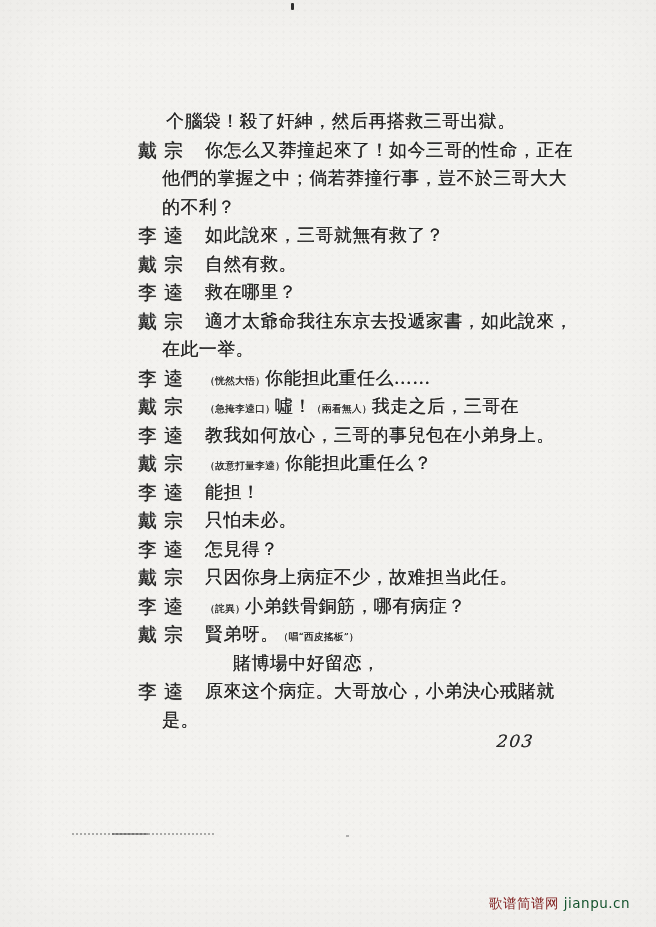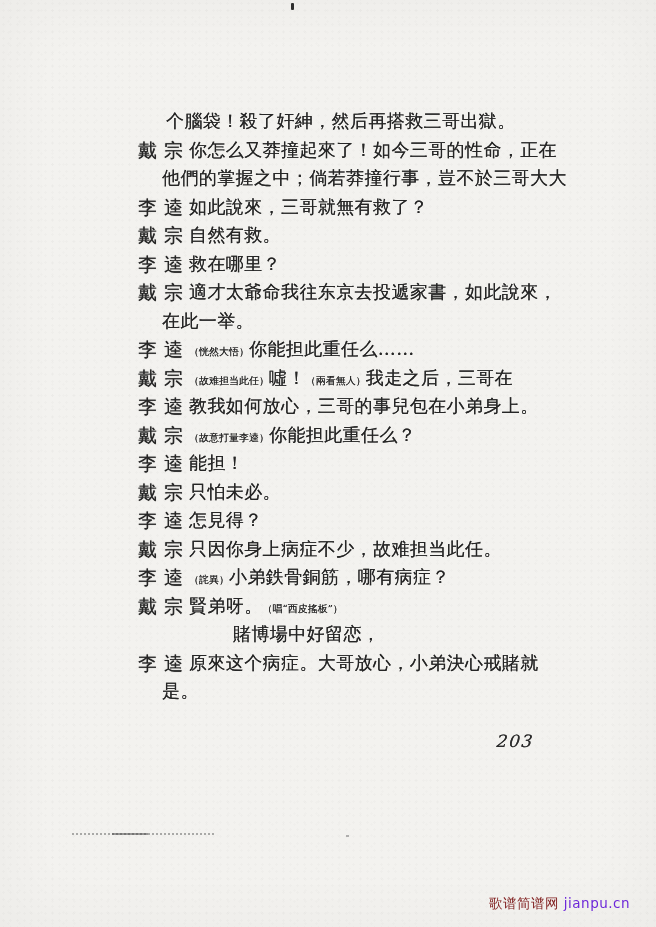--- a/index.html
+++ b/index.html
@@ -20,41 +20,41 @@
   }
   .content{position:absolute;top:64px;left:0;width:592px;margin-top:43px;}
   .line{position:relative;height:28.5px;}
   .line .speaker{
     position:absolute;left:138px;top:0;width:45px;
     display:flex;justify-content:space-between;
     font-size:19px;line-height:28.5px;
     text-shadow:0 0 0.7px rgba(30,30,30,0.9);
   }
   .line .text{
-    position:absolute;left:189px;top:0;white-space:nowrap;
+    position:absolute;left:205px;top:0;white-space:nowrap;
     font-size:18px;line-height:28.5px;letter-spacing:0.4px;
     text-shadow:0 0 0.6px rgba(30,30,30,0.85);
   }
   .line.wrap .text{left:162px;}
   .line.wrap-first .text{left:166px;}
   .line.lyric .text{left:233px;}
   .sd{font-size:10px;letter-spacing:0;}
   .page-number{
     position:absolute;left:497px;top:731px;
     font-style:italic;font-size:17px;letter-spacing:1.5px;
     transform:skewX(-6deg);color:#2b2b2b;
     text-shadow:0 0 0.6px rgba(30,30,30,0.8);
   }
   .watermark{
     position:absolute;left:489px;top:895px;white-space:nowrap;
     font-family:"DejaVu Sans","Liberation Sans",sans-serif;
     font-size:13.5px;letter-spacing:0.5px;
   }
   .watermark .wm-cn{color:#7f1d1d;}
-  .watermark .wm-latin{color:#6d28d9;}
+  .watermark .wm-latin{color:#14532d;}
   
   .speck-top{position:absolute;left:291px;top:3px;width:3px;height:7px;background:#2f2f2f;border-radius:1px;}
   .dash-line{position:absolute;left:72px;top:833px;width:142px;height:0;border-top:2px dotted rgba(95,95,95,0.5);}
   .dash-strong{position:absolute;left:112px;top:833px;width:36px;height:2px;background:rgba(75,75,75,0.55);}
   .dot-right{position:absolute;left:346px;top:835px;width:3px;height:2px;background:rgba(120,120,120,0.55);}
 </style>
 </head>
 <body>
 
 <div class="paper"></div>
@@ -68,20 +68,23 @@
     <div class="line speech">
       <span class="speaker">
         <span>戴</span>
         <span>宗</span>
       </span>
       <span class="text"><span class="n">你怎么又莽撞起來了！如今三哥的性命，正在</span></span>
     </div>
     <div class="line wrap">
       <span class="text"><span class="n">他們的掌握之中；倘若莽撞行事，豈不於三哥大大</span></span>
     </div>
+    <div class="line wrap">
+      <span class="text"><span class="n">的不利？</span></span>
+    </div>
     <div class="line speech">
       <span class="speaker">
         <span>李</span>
         <span>逵</span>
       </span>
       <span class="text"><span class="n">如此說來，三哥就無有救了？</span></span>
     </div>
     <div class="line speech">
       <span class="speaker">
         <span>戴</span>
@@ -111,21 +114,21 @@
         <span>李</span>
         <span>逵</span>
       </span>
       <span class="text"><span class="sd">（恍然大悟）</span><span class="n">你能担此重任么……</span></span>
     </div>
     <div class="line speech">
       <span class="speaker">
         <span>戴</span>
         <span>宗</span>
       </span>
-      <span class="text"><span class="sd">（故难担当此任）</span><span class="n">噓！</span><span class="sd">（兩看無人）</span><span class="n">我走之后，三哥在</span></span>
+      <span class="text"><span class="sd">（急掩李逵口）</span><span class="n">噓！</span><span class="sd">（兩看無人）</span><span class="n">我走之后，三哥在</span></span>
     </div>
     <div class="line speech">
       <span class="speaker">
         <span>李</span>
         <span>逵</span>
       </span>
       <span class="text"><span class="n">教我如何放心，三哥的事兒包在小弟身上。</span></span>
     </div>
     <div class="line speech">
       <span class="speaker">

